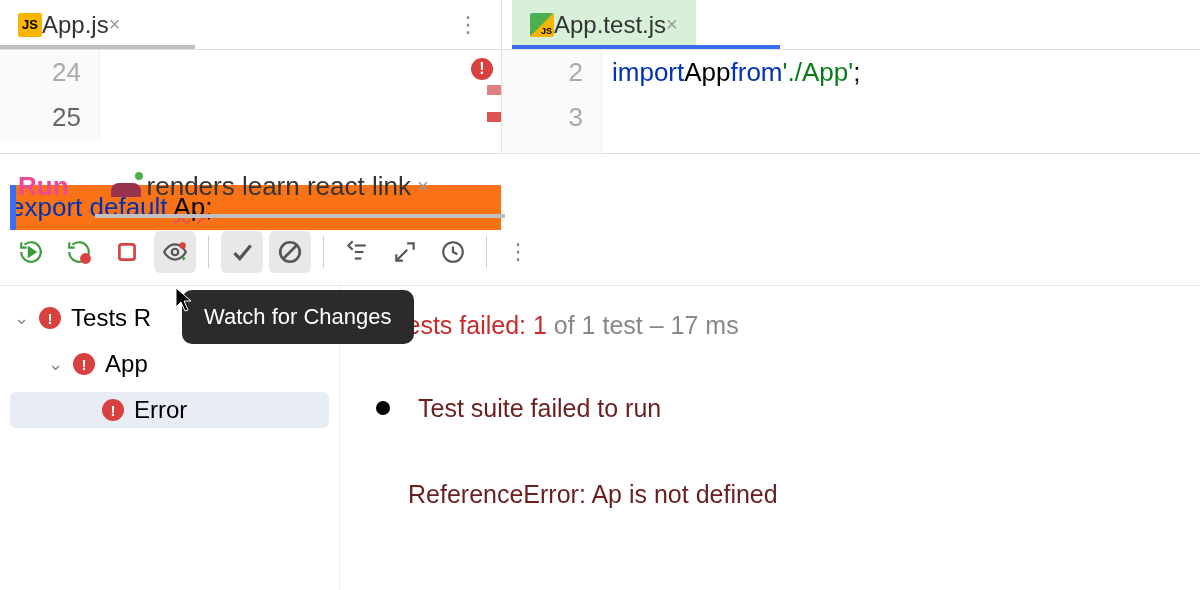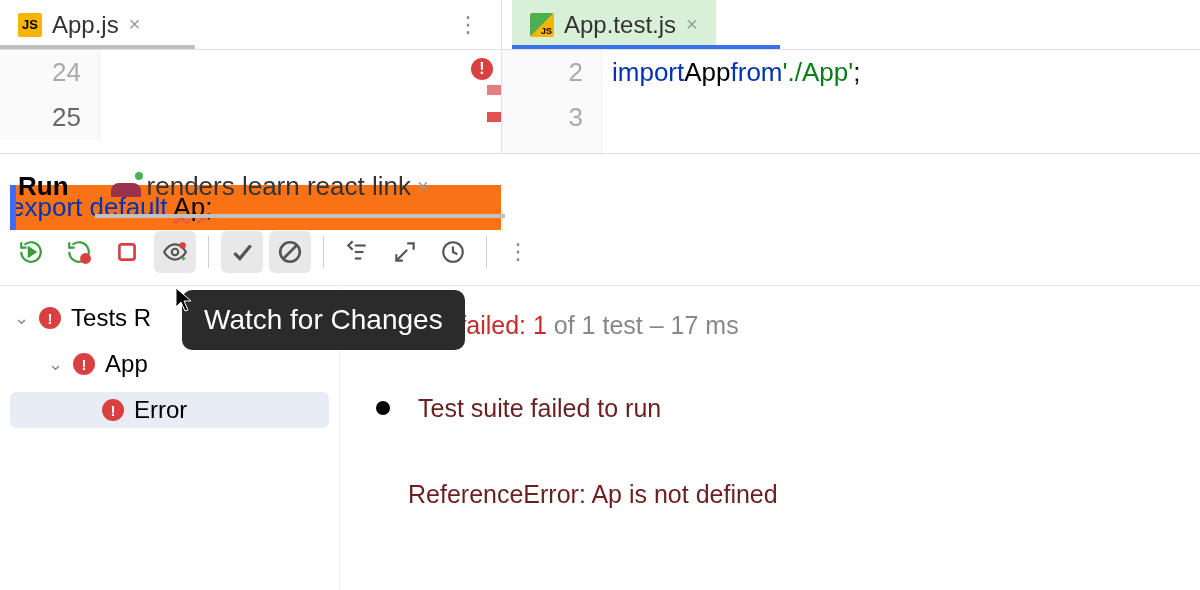--- a/index.html
+++ b/index.html
@@ -1,21 +1,21 @@
 <!DOCTYPE html>
 <html><head>
 <meta charset="utf-8">
 <style>
 *{margin:0;padding:0;box-sizing:border-box;font-family:-apple-system,BlinkMacSystemFont,"Segoe UI",sans-serif}
 body{background:#fff;width:1200px;height:590px;overflow:hidden;display:flex;flex-direction:column}
 .tabs-row{display:flex;height:50px;border-bottom:1px solid #e0e0e0}
 .tab-pane{display:flex;align-items:center;position:relative}
 .tab-pane.left{width:502px;border-right:1px solid #e0e0e0}
 .tab-pane.right{flex:1}
-.tab{display:flex;align-items:center;gap:10px;padding:0 18px;height:100%;font-size:24px;color:#333;position:relative}
+.tab{display:flex;align-items:center;gap:0;padding:0 18px;height:100%;font-size:24px;color:#333;position:relative}
 .tab.active-green{background:#d7f0d7}
 .tab-underline{position:absolute;bottom:0;left:0;height:4px;background:#3b6ff0}
 .left .tab-underline{background:#c0c0c0;width:195px}
 .right .tab-underline{background:#3b6ff0;width:268px;left:10px}
 .js-icon{width:24px;height:24px;background:#f7b500;display:flex;align-items:center;justify-content:center;font-size:13px;font-weight:bold;color:#000;border-radius:2px}
 .testjs-icon{width:24px;height:24px;background:linear-gradient(135deg,#4caf50 50%,#f7b500 50%);border-radius:2px;position:relative}
 .testjs-icon::after{content:"JS";position:absolute;bottom:1px;right:2px;font-size:9px;font-weight:bold;color:#000}
 .close-x{color:#999;font-size:20px;cursor:pointer}
 .more-dots{margin-left:auto;margin-right:20px;color:#888;font-size:22px;letter-spacing:2px}
 .editors-row{display:flex;height:104px;border-bottom:1px solid #e0e0e0}
@@ -29,21 +29,21 @@
 .code-line{height:45px;display:flex;align-items:center;position:relative}
 .code-line.highlight{background:#f97316}
 .kw{color:#0033b3}
 .err{text-decoration:wavy underline #e05252;text-decoration-thickness:2px}
 .str{color:#067d17}
 .error-badge{position:absolute;right:8px;top:8px;width:22px;height:22px;border-radius:50%;background:#d94141;color:#fff;display:flex;align-items:center;justify-content:center;font-size:16px;font-weight:bold}
 .error-stripe{position:absolute;right:0;top:35px;width:14px;height:10px;background:#e08080}
 .error-stripe2{position:absolute;right:0;top:62px;width:14px;height:10px;background:#e05252}
 .line-stripe{position:absolute;left:0;top:0;width:6px;height:100%;background:#3b6ff0}
 .run-header{display:flex;align-items:center;height:64px;gap:14px;padding:0 18px;position:relative}
-.run-label{font-size:26px;font-weight:600;color:#000000}
+.run-label{font-size:26px;font-weight:600;color:#ec4899}
 .run-tab{display:flex;align-items:center;gap:6px;font-size:26px;color:#333;margin-left:28px}
 .jest-icon{width:30px;height:22px;position:relative}
 .jest-icon::before{content:"";position:absolute;width:30px;height:14px;background:#99324b;border-radius:8px 8px 0 0;bottom:0}
 .jest-icon::after{content:"";position:absolute;right:-2px;top:-3px;width:8px;height:8px;border-radius:50%;background:#4caf50}
 .run-underline{position:absolute;bottom:0;left:95px;width:410px;height:4px;background:#c0c0c0}
 .toolbar{display:flex;align-items:center;height:68px;padding:0 10px;gap:6px;border-bottom:1px solid #e8e8e8;position:relative}
 .tbtn{width:42px;height:42px;display:flex;align-items:center;justify-content:center;border-radius:6px;cursor:pointer;color:#555}
 .tbtn.active{background:#e8e8e8}
 .tbtn svg{width:26px;height:26px}
 .sep{width:1px;height:32px;background:#d0d0d0;margin:0 6px}
@@ -55,21 +55,21 @@
 .tree-item.sel{background:#e8edf5;border-radius:6px;margin:0 10px}
 .chev{color:#888;font-size:18px}
 .err-circle{width:22px;height:22px;border-radius:50%;background:#d94141;color:#fff;display:flex;align-items:center;justify-content:center;font-size:15px;font-weight:bold;flex-shrink:0}
 .output{flex:1;padding:18px 22px;font-family:"SF Mono",Menlo,Consolas,monospace;font-size:25px;line-height:1.7}
 .fail-line{display:flex;align-items:center;gap:10px;margin-bottom:40px}
 .fail-red{color:#c72c2c}
 .fail-gray{color:#888}
 .bullet-line{display:flex;align-items:center;gap:28px;margin-bottom:44px;margin-left:14px}
 .bullet{width:14px;height:14px;border-radius:50%;background:#000}
 .dark-red{color:#6b1f1f}
-.tooltip{position:absolute;background:#2b2b2b;color:#fff;font-size:28px;padding:14px 22px;border-radius:10px;top:290px;left:182px;z-index:100;white-space:nowrap}
+.tooltip{position:absolute;background:#2b2b2b;color:#fff;font-size:22px;padding:14px 22px;border-radius:10px;top:290px;left:182px;z-index:100;white-space:nowrap}
 .cursor{position:absolute;top:287px;left:175px;z-index:101;font-size:22px}
 </style>
 </head>
 <body>
 
 <div class="tabs-row">
   <div class="tab-pane left">
     <div class="tab">
       <span class="js-icon">JS</span>
       <span>App.js</span>

